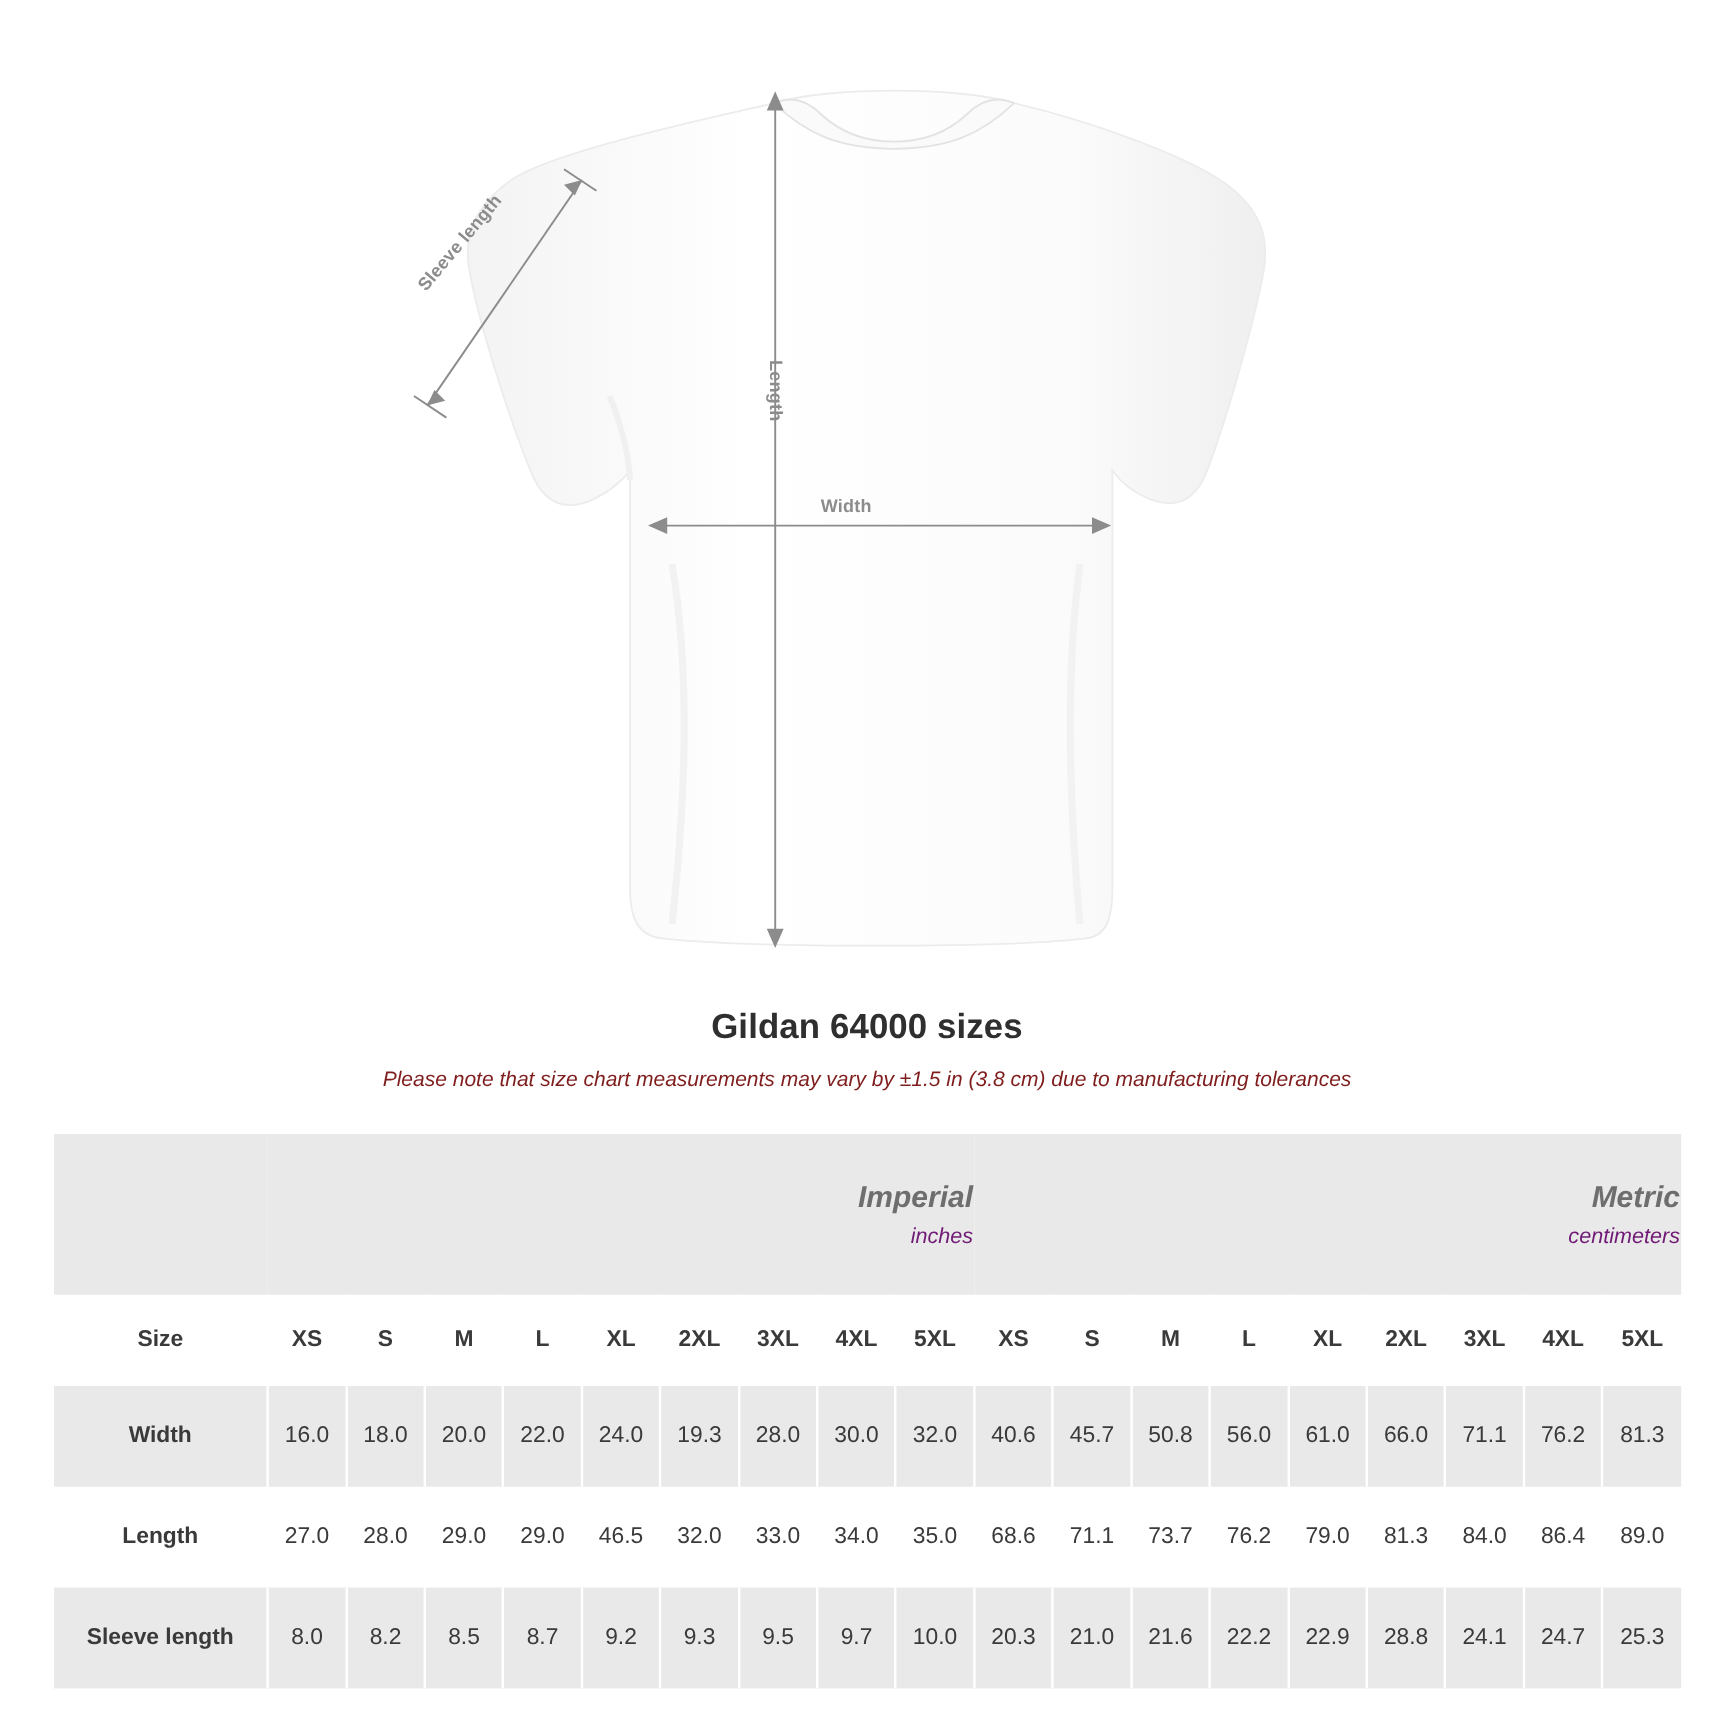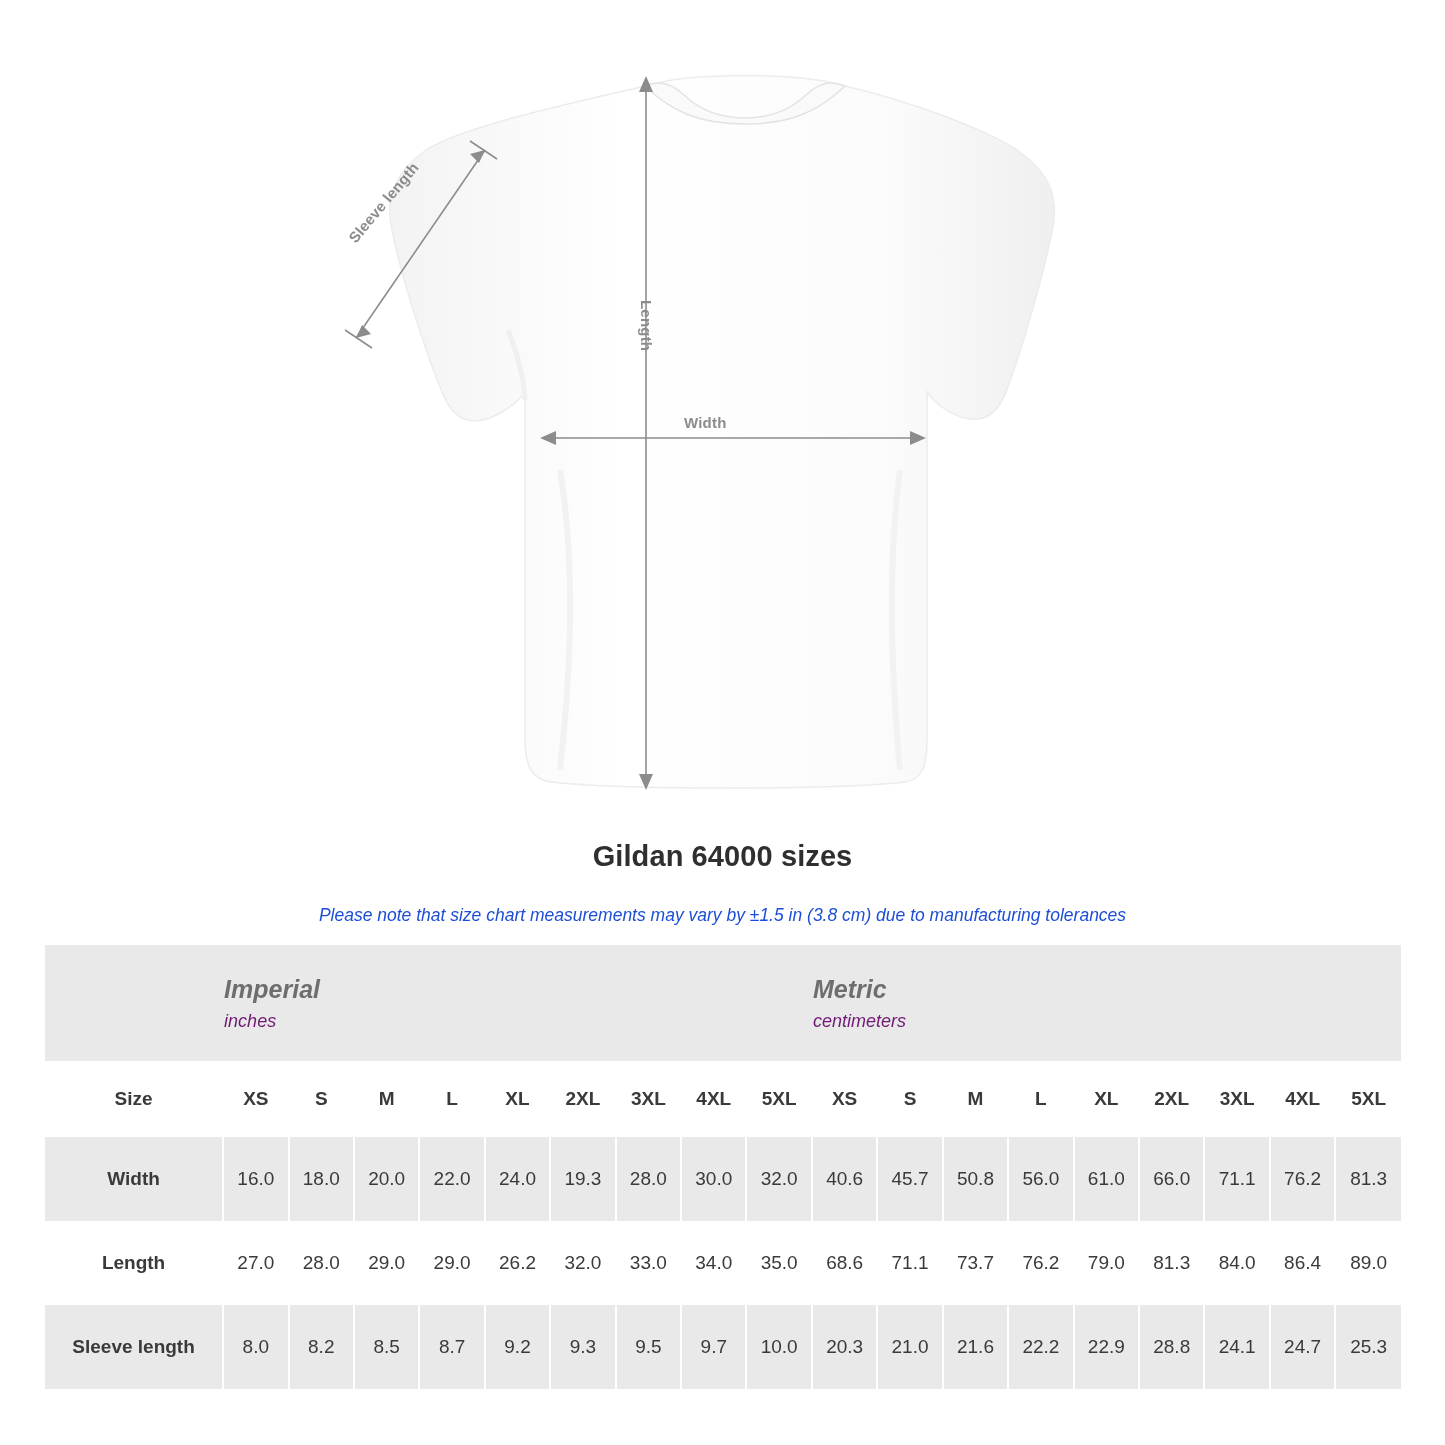--- a/index.html
+++ b/index.html
@@ -64,43 +64,43 @@
     text-align: center;
   }
   #chart-title {
     font-size: 29px;
     font-weight: bold;
     color: #2f2f2f;
     margin: 0;
     letter-spacing: 0.1px;
   }
   #chart-note {
-    margin-top: 32px;
+    margin-top: 16px;
     font-size: 17.5px;
     font-style: italic;
-    color: #1d4ed8;
+    color: #7f1d1d;
   }
 
   
   #size-table-wrap {
     position: absolute;
     left: 45px;
     top: 945px;
     width: 1356px;
   }
   table.size-table {
     border-collapse: collapse;
     width: 100%;
     table-layout: fixed;
   }
   table.size-table tr.unit-row td {
     background: #e9e9e9;
-    height: 116px;
+    height: 134px;
     vertical-align: middle;
-    text-align: left;
+    text-align: right;
     border: none;
   }
   .unit-name {
     font-size: 25px;
     font-weight: bold;
     font-style: italic;
     color: #6e6e6e;
     line-height: 1.25;
   }
   .unit-sub {
@@ -298,21 +298,21 @@
           <td>76.2</td>
           <td>81.3</td>
         </tr>
 
         <tr class="data-row plain">
           <td class="rowhead">Length</td>
           <td>27.0</td>
           <td>28.0</td>
           <td>29.0</td>
           <td>29.0</td>
-          <td>26.2</td>
+          <td>46.5</td>
           <td>32.0</td>
           <td>33.0</td>
           <td>34.0</td>
           <td>35.0</td>
           <td>68.6</td>
           <td>71.1</td>
           <td>73.7</td>
           <td>76.2</td>
           <td>79.0</td>
           <td>81.3</td>

